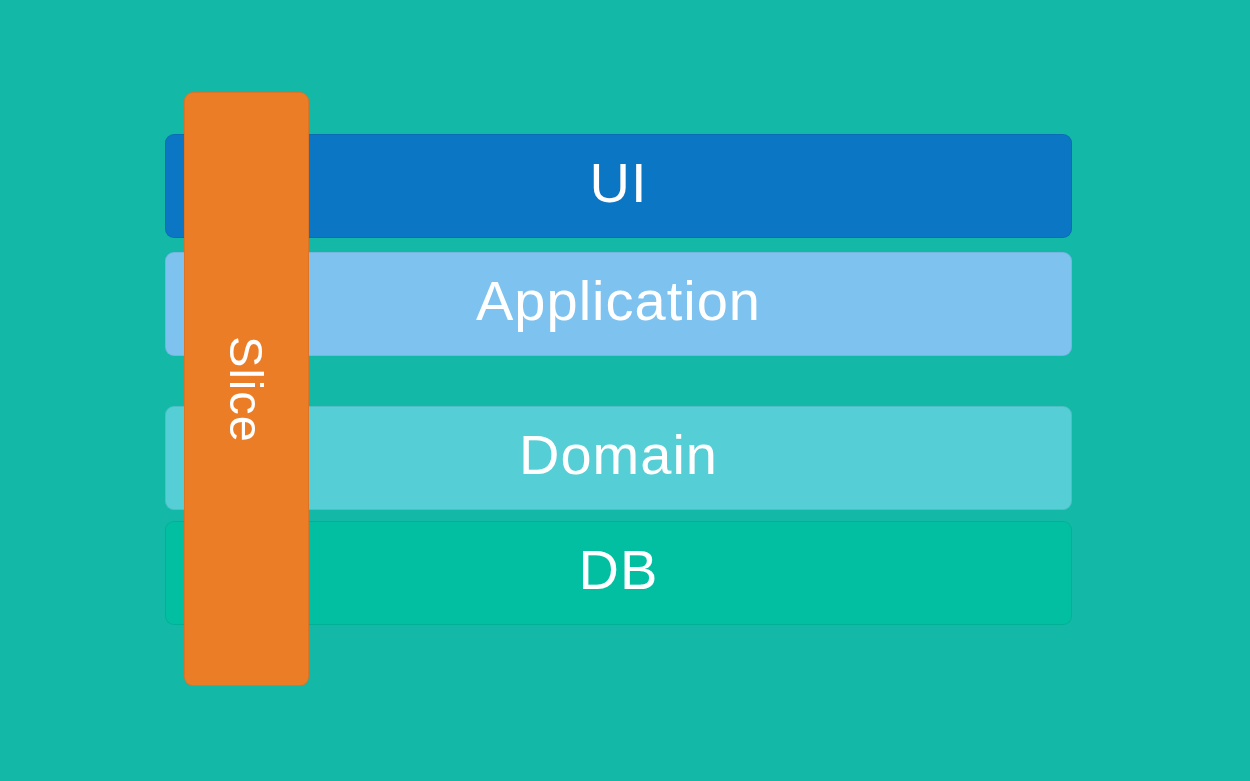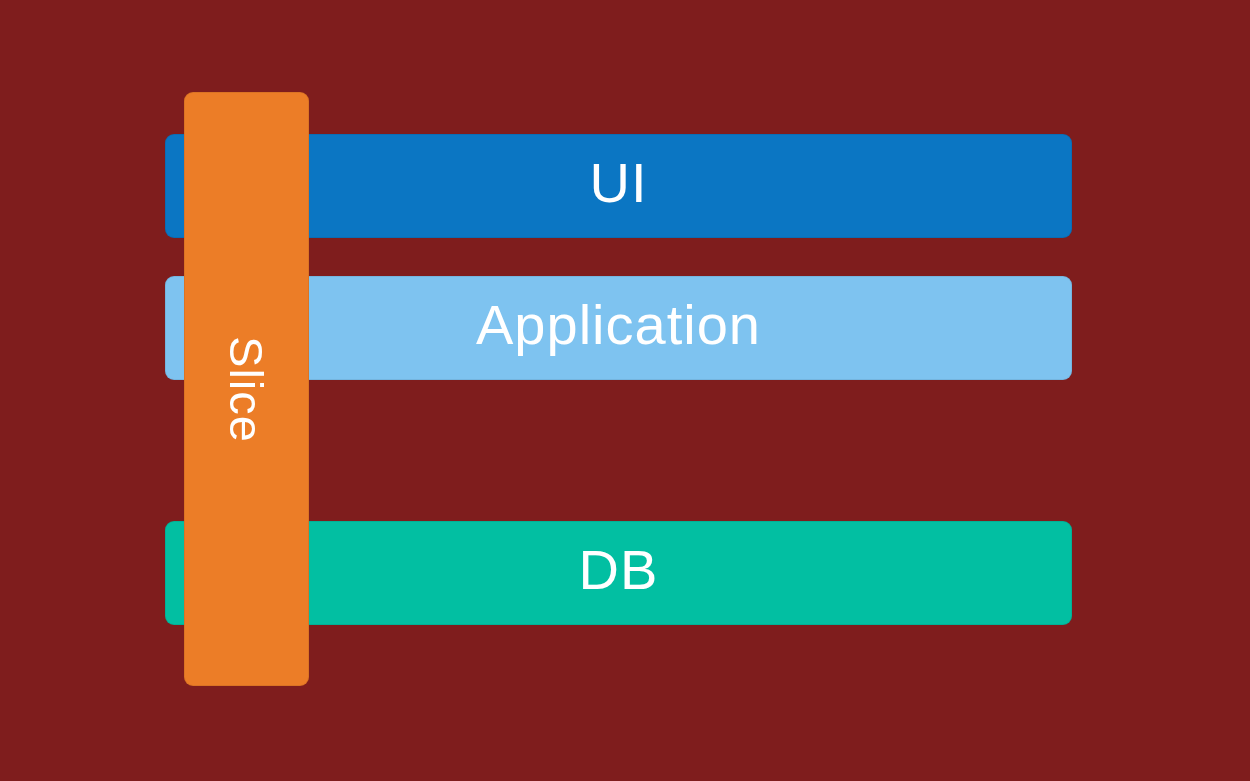--- a/index.html
+++ b/index.html
@@ -5,36 +5,36 @@
   html, body {
     margin: 0;
     padding: 0;
     background: #ffffff;
     font-family: "Liberation Sans", "DejaVu Sans", sans-serif;
   }
   .canvas {
     position: relative;
     width: 1250px;
     height: 781px;
-    background: #7f1d1d;
+    background: #14b8a6;
     overflow: hidden;
   }
   .layer {
     position: absolute;
     left: 165px;
     width: 907px;
     height: 104px;
     border-radius: 9px;
     display: flex;
     align-items: center;
     justify-content: center;
     box-shadow: inset 0 0 0 1px rgba(0,0,0,0.07);
   }
   .layer-0 { top: 134px; }
-  .layer-1 { top: 276px; }
+  .layer-1 { top: 252px; }
   .layer-2 { top: 406px; }
   .layer-3 { top: 521px; }
   .layer-label {
     color: #ffffff;
     font-size: 56px;
     font-weight: 400;
     letter-spacing: 1px;
     line-height: 1;
     padding-bottom: 6px;
   }
@@ -67,20 +67,23 @@
 <div class="canvas">
 
   <div class="layer layer-0" style="background-color: rgb(11, 118, 195);">
     <span class="layer-label">UI</span>
   </div>
 
   <div class="layer layer-1" style="background-color: rgb(126, 195, 240);">
     <span class="layer-label">Application</span>
   </div>
 
+  <div class="layer layer-2" style="background-color: rgb(86, 206, 214);">
+    <span class="layer-label">Domain</span>
+  </div>
 
   <div class="layer layer-3" style="background-color: rgb(2, 191, 162);">
     <span class="layer-label">DB</span>
   </div>
 
   <div class="slice" style="background-color: rgb(236, 125, 39);">
     <span class="slice-label">Slice</span>
   </div>
 
 </div>

